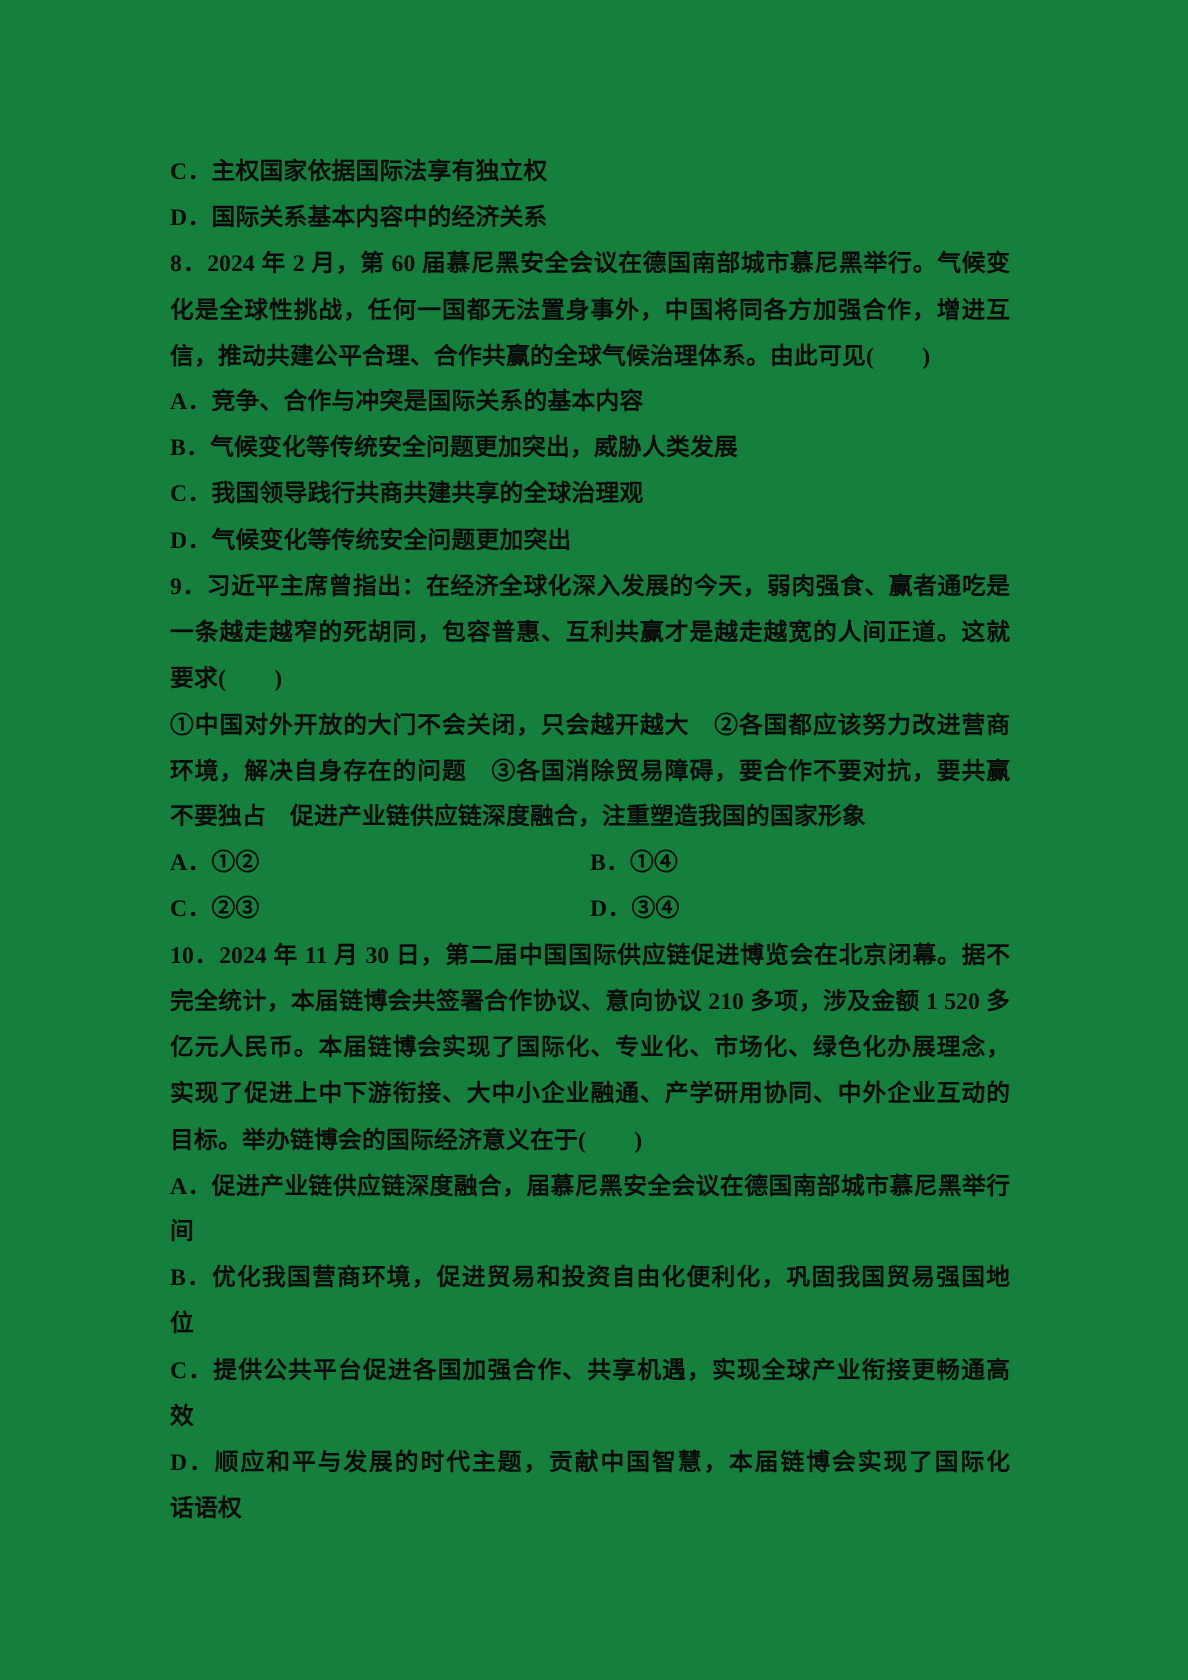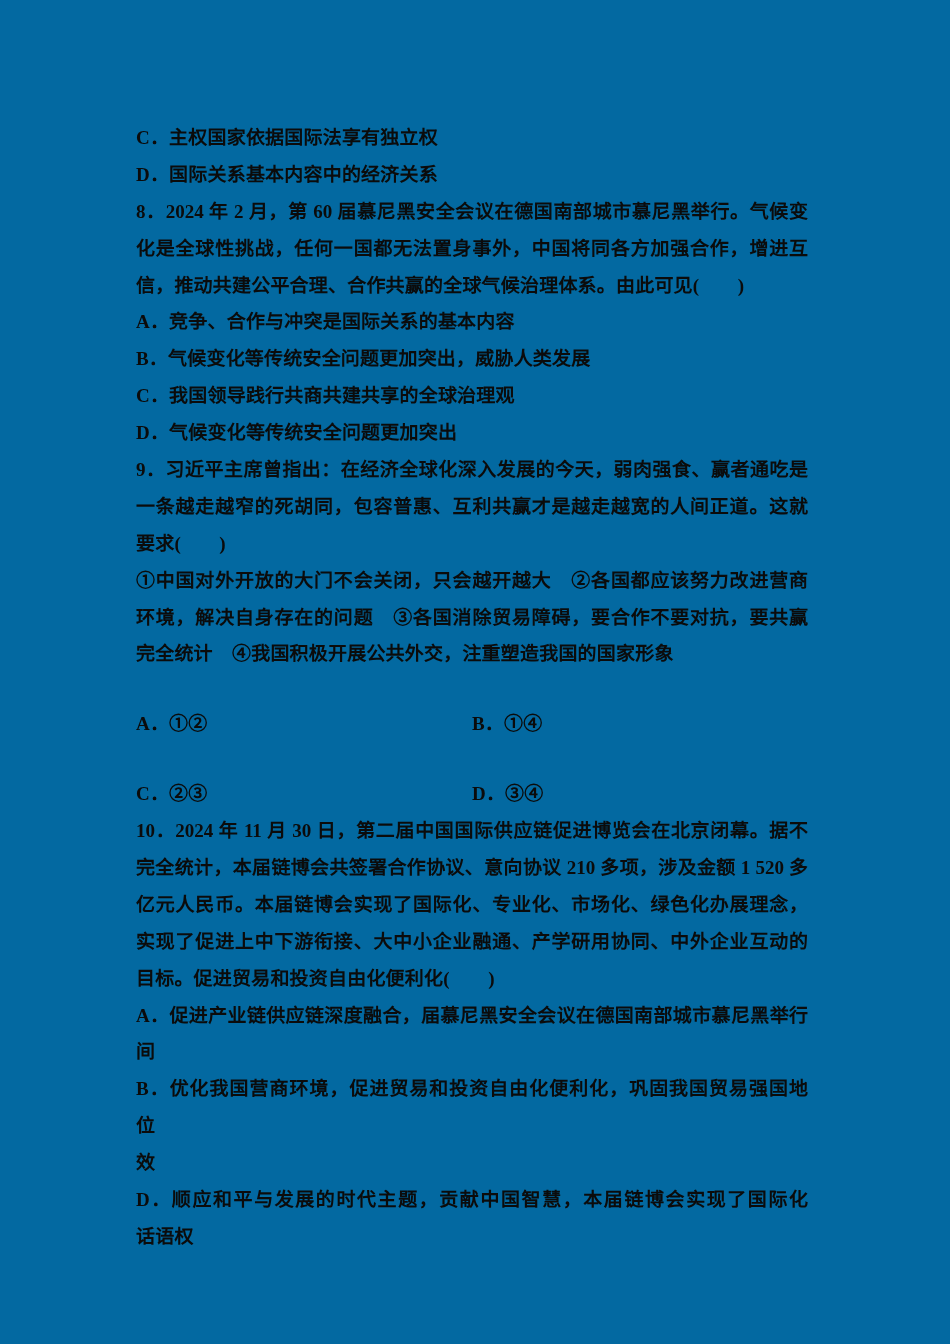--- a/index.html
+++ b/index.html
@@ -5,21 +5,21 @@
 <style>
   html, body {
     margin: 0;
     padding: 0;
     background: #ffffff;
   }
   .page {
     position: relative;
     width: 950px;
     height: 1344px;
-    background: #0369a1;
+    background: #15803d;
     overflow: hidden;
     font-family: "Liberation Serif", "DejaVu Serif", serif;
     color: #0b0b0b;
   }
   .textblock {
     position: absolute;
     left: 136px;
     top: 120px;
     width: 672px;
   }
@@ -33,21 +33,20 @@
     letter-spacing: 0.2px;
   }
   .line.just {
     white-space: normal;
     text-align: justify;
     text-align-last: justify;
     letter-spacing: 0;
   }
   .line.pair {
     display: flex;
-    margin-top: 33px;
   }
   .line.pair .opt {
     width: 50%;
     display: inline-block;
   }
 </style>
 </head>
 <body>
 
 <div class="page">
@@ -62,39 +61,40 @@
     <div class="line">A．竞争、合作与冲突是国际关系的基本内容</div>
     <div class="line">B．气候变化等传统安全问题更加突出，威胁人类发展</div>
     <div class="line">C．我国领导践行共商共建共享的全球治理观</div>
     <div class="line">D．气候变化等传统安全问题更加突出</div>
 
     <div class="line just">9．习近平主席曾指出：在经济全球化深入发展的今天，弱肉强食、赢者通吃是</div>
     <div class="line just">一条越走越窄的死胡同，包容普惠、互利共赢才是越走越宽的人间正道。这就</div>
     <div class="line">要求(　　)</div>
     <div class="line just">①中国对外开放的大门不会关闭，只会越开越大　②各国都应该努力改进营商</div>
     <div class="line just">环境，解决自身存在的问题　③各国消除贸易障碍，要合作不要对抗，要共赢</div>
-    <div class="line">完全统计　④我国积极开展公共外交，注重塑造我国的国家形象</div>
+    <div class="line">不要独占　促进产业链供应链深度融合，注重塑造我国的国家形象</div>
 
     <div class="line pair">
       <span class="opt">A．①②</span>
       <span class="opt">B．①④</span>
     </div>
     <div class="line pair">
       <span class="opt">C．②③</span>
       <span class="opt">D．③④</span>
     </div>
 
     <div class="line just">10．2024 年 11 月 30 日，第二届中国国际供应链促进博览会在北京闭幕。据不</div>
     <div class="line just">完全统计，本届链博会共签署合作协议、意向协议 210 多项，涉及金额 1 520 多</div>
     <div class="line just">亿元人民币。本届链博会实现了国际化、专业化、市场化、绿色化办展理念，</div>
     <div class="line just">实现了促进上中下游衔接、大中小企业融通、产学研用协同、中外企业互动的</div>
-    <div class="line">目标。促进贸易和投资自由化便利化(　　)</div>
+    <div class="line">目标。举办链博会的国际经济意义在于(　　)</div>
 
     <div class="line just">A．促进产业链供应链深度融合，届慕尼黑安全会议在德国南部城市慕尼黑举行</div>
     <div class="line">间</div>
     <div class="line just">B．优化我国营商环境，促进贸易和投资自由化便利化，巩固我国贸易强国地</div>
     <div class="line">位</div>
+    <div class="line just">C．提供公共平台促进各国加强合作、共享机遇，实现全球产业衔接更畅通高</div>
     <div class="line">效</div>
     <div class="line just">D．顺应和平与发展的时代主题，贡献中国智慧，本届链博会实现了国际化</div>
     <div class="line">话语权</div>
 
   </div>
 </div>
 
 </body></html>

